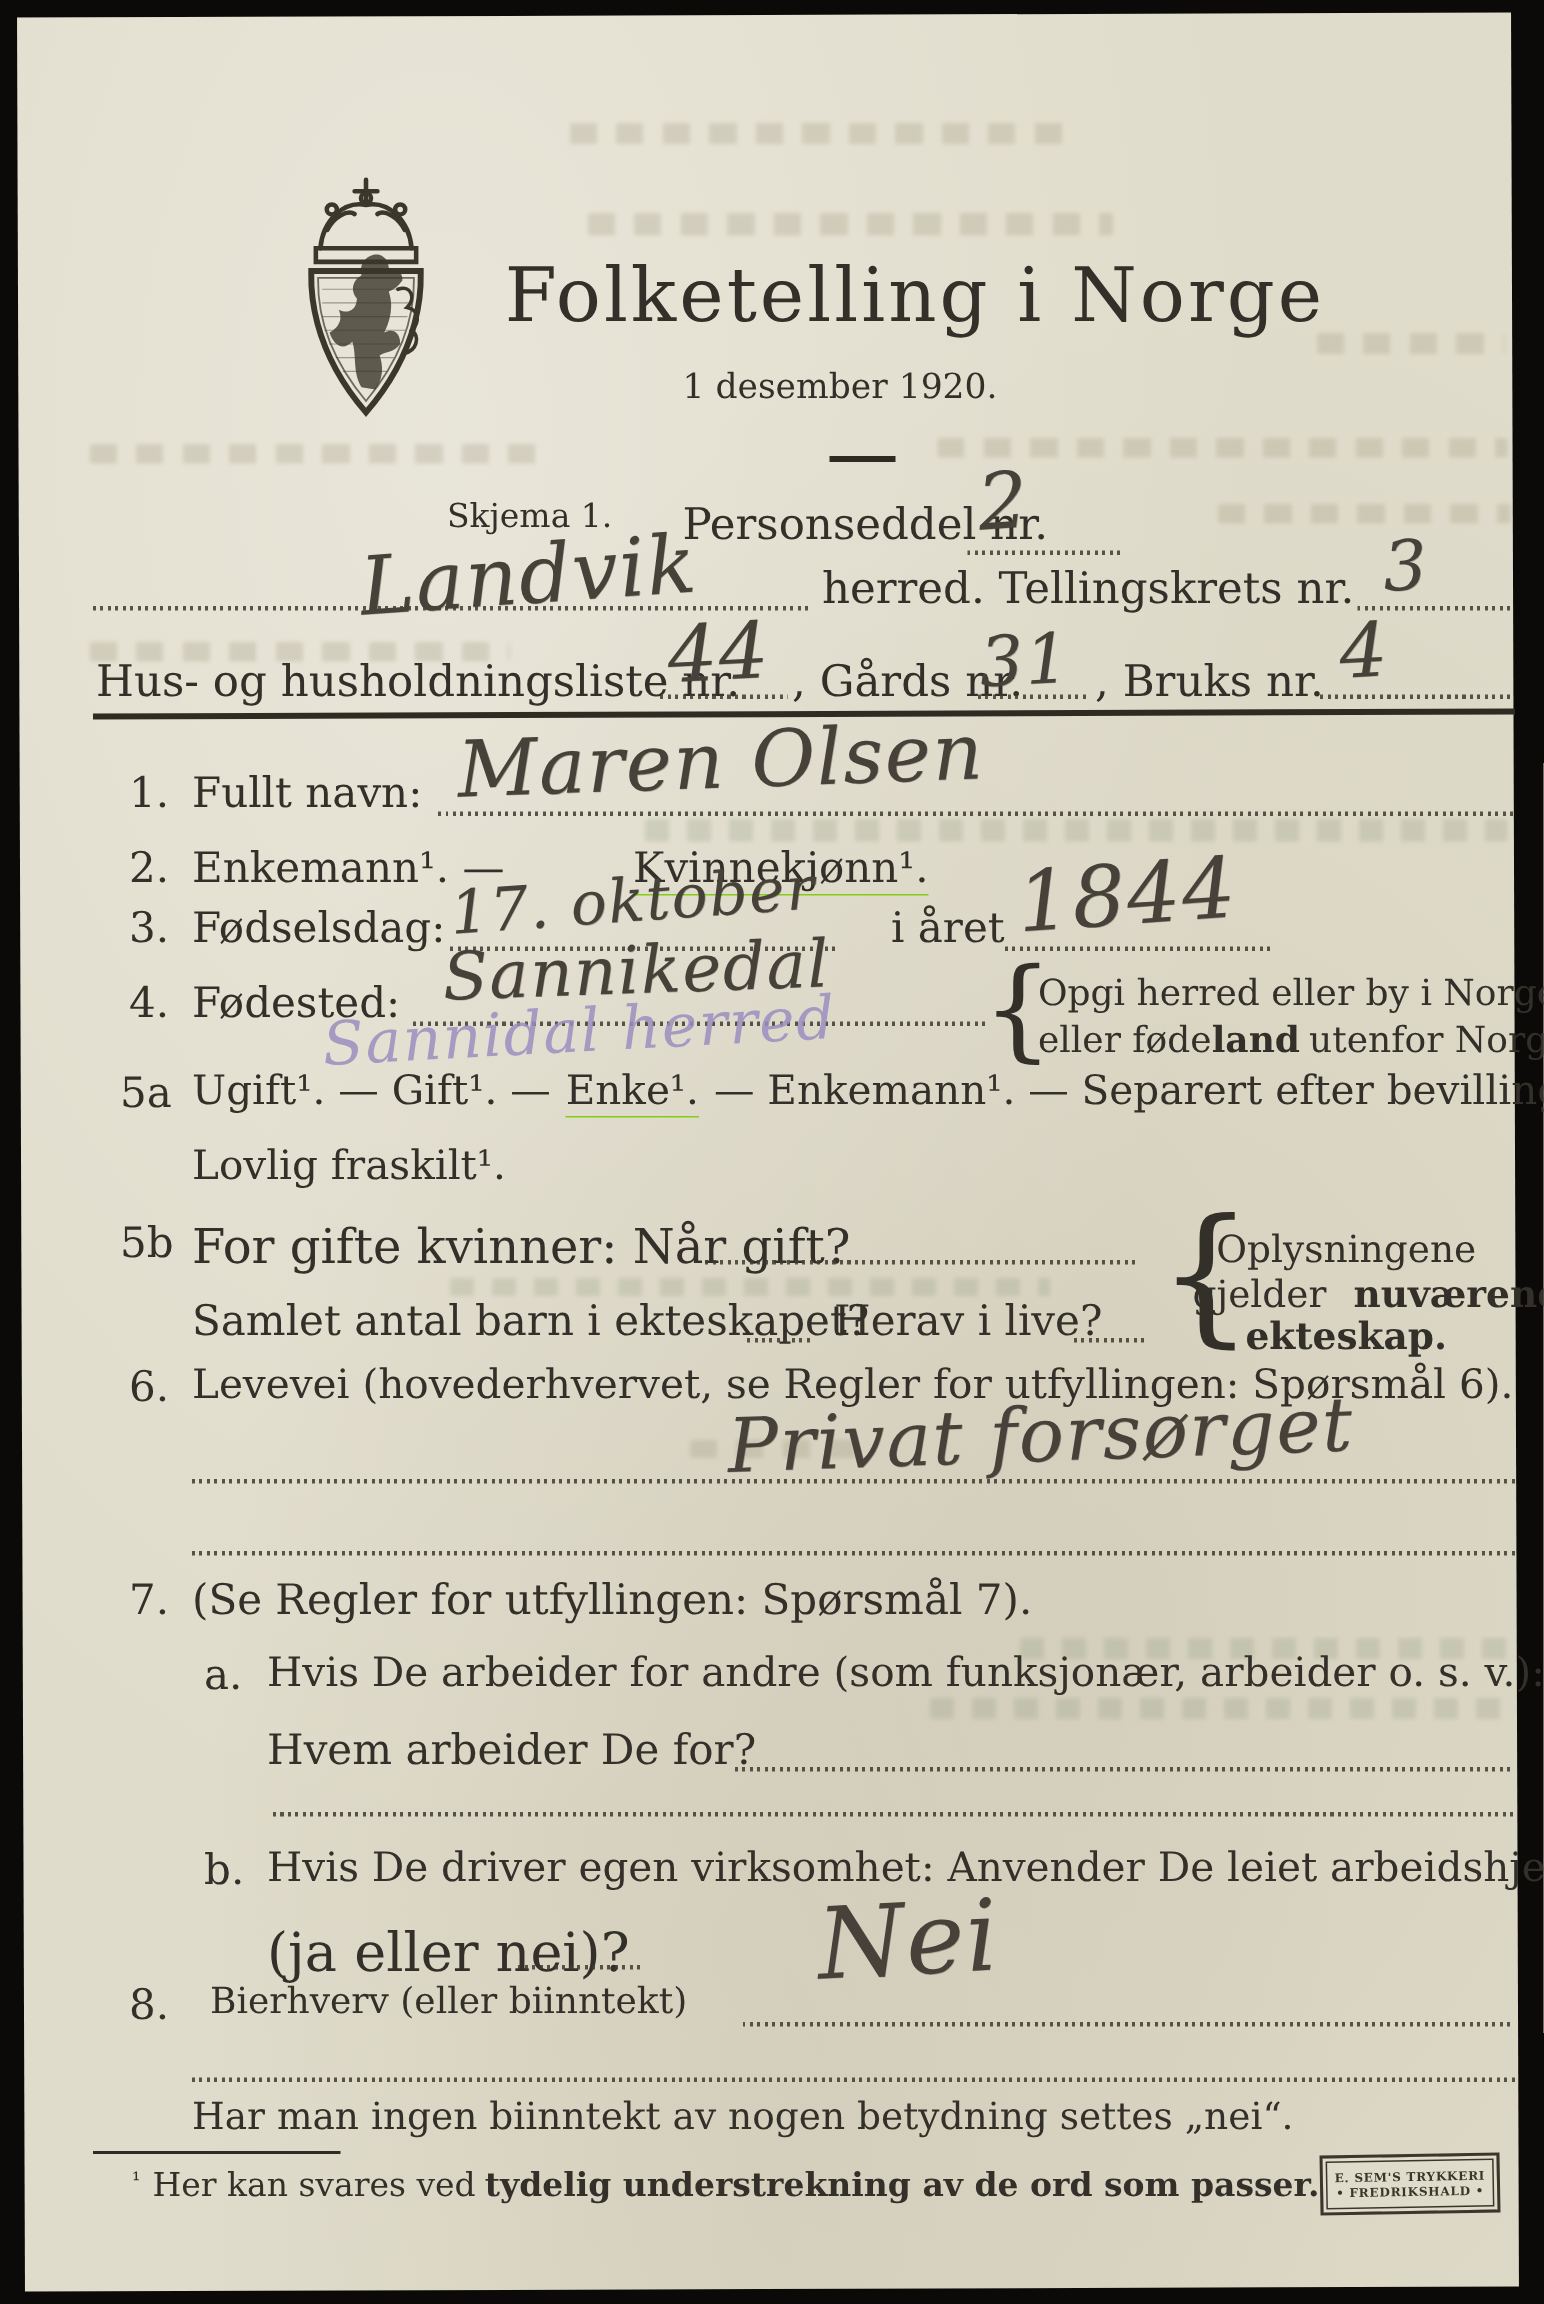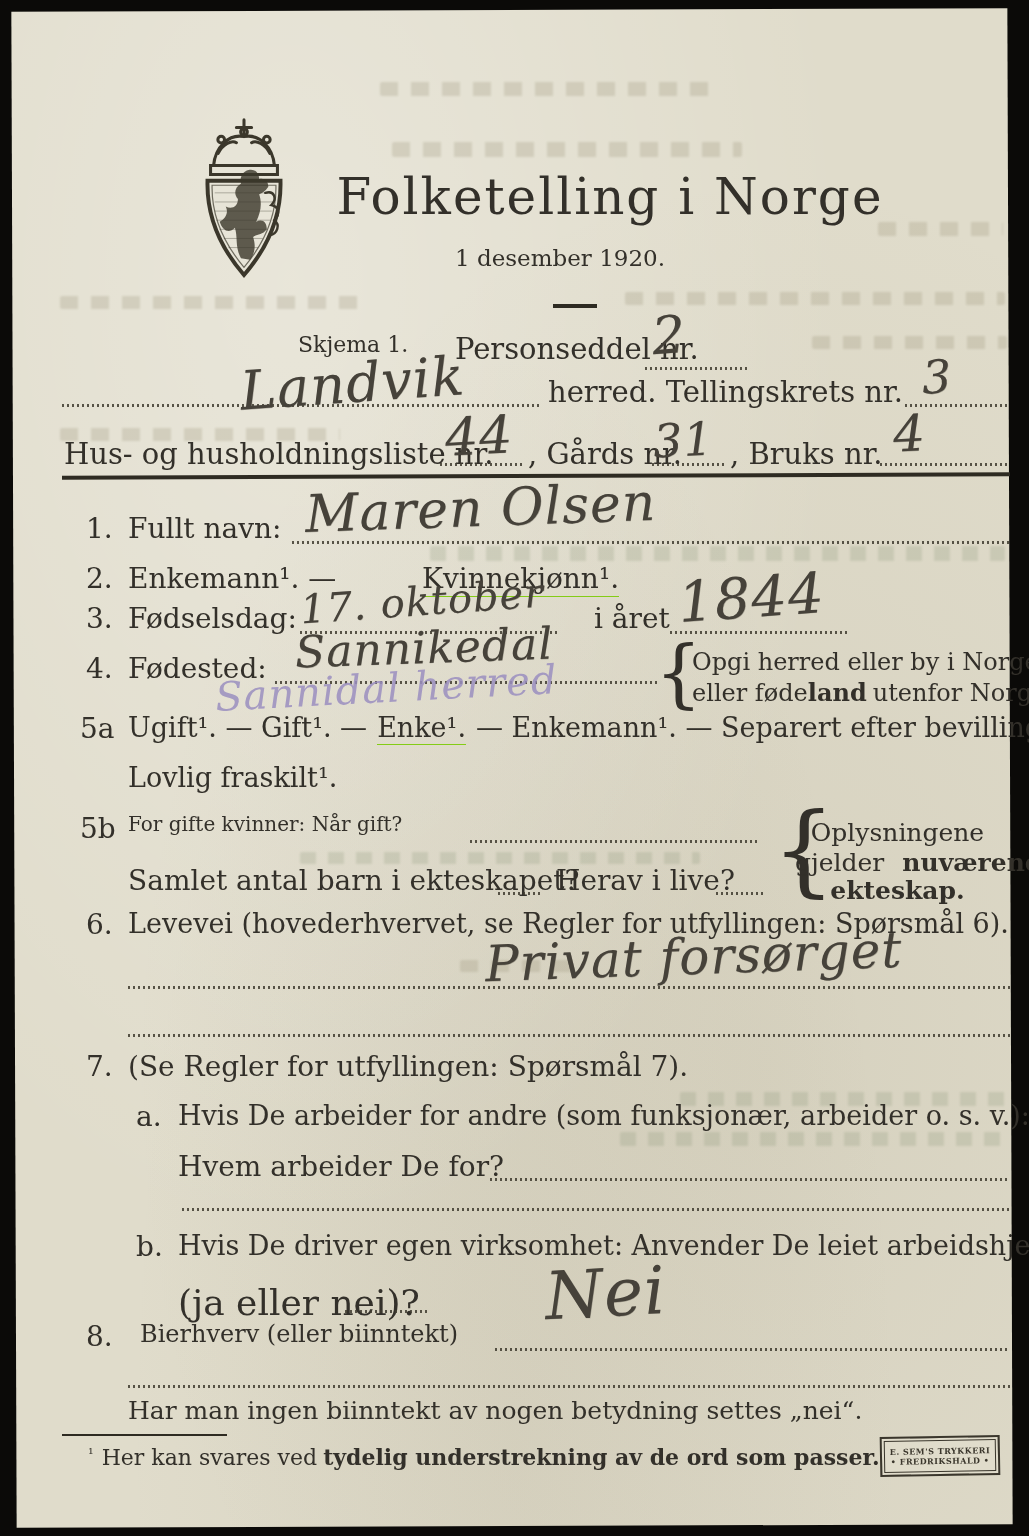--- a/index.html
+++ b/index.html
@@ -141,21 +141,21 @@
   <span>eller føde</span><span class="b" style="margin-right:6px;">land</span><span>utenfor Norge.</span>
 </div>
 
 <div class="pt" style="left:80px;top:712px;font-size:28px;">5a</div>
 <div class="pt" style="left:128px;top:712px;font-size:27px;">
   <span class="gap-r">Ugift¹. — Gift¹. —</span><span class="hand-underline gap-r">Enke¹.</span><span>— Enkemann¹. — Separert efter bevilling¹. —</span>
 </div>
 <div class="pt" style="left:128px;top:762px;font-size:27px;">Lovlig fraskilt¹.</div>
 
 <div class="pt" style="left:80px;top:812px;font-size:28px;">5b</div>
-<div class="pt" style="left:128px;top:812px;font-size:20px;">For gifte kvinner:  Når gift?</div>
+<div class="pt" style="left:128px;top:812px;font-size:32px;">For gifte kvinner:  Når gift?</div>
 <div class="dots" style="left:470px;top:840px;width:290px;"></div>
 <div class="pt" style="left:128px;top:864px;font-size:28px;">Samlet antal barn i ekteskapet?</div>
 <div class="dots" style="left:498px;top:892px;width:44px;"></div>
 <div class="pt" style="left:556px;top:864px;font-size:28px;">Herav i live?</div>
 <div class="dots" style="left:716px;top:892px;width:48px;"></div>
 <div class="brace" style="left:772px;top:800px;font-size:100px;">{</div>
 <div class="pt note-text center" style="left:800px;top:818px;width:195px;font-size:25px;">Oplysningene</div>
 <div class="pt note-text center" style="left:795px;top:848px;width:205px;font-size:25px;">
   <span style="margin-right:18px;">gjelder</span><span class="b">nuværende</span>
 </div>

